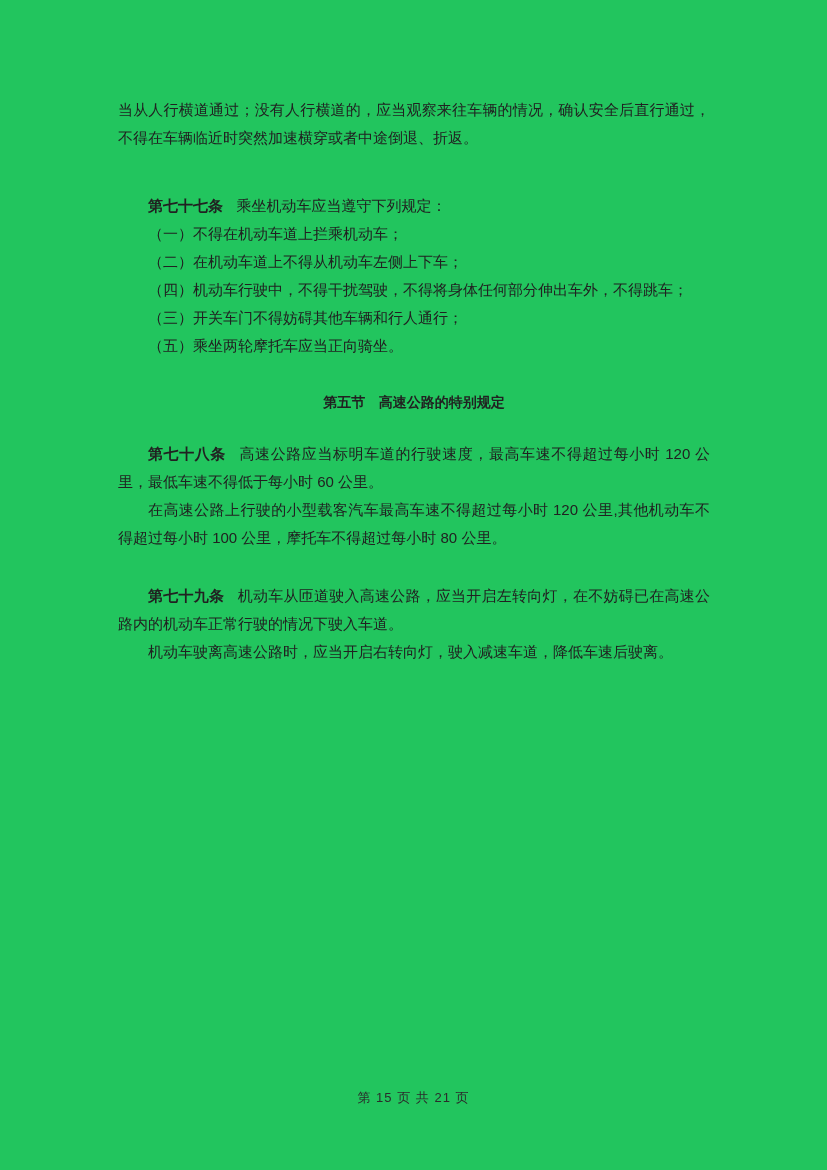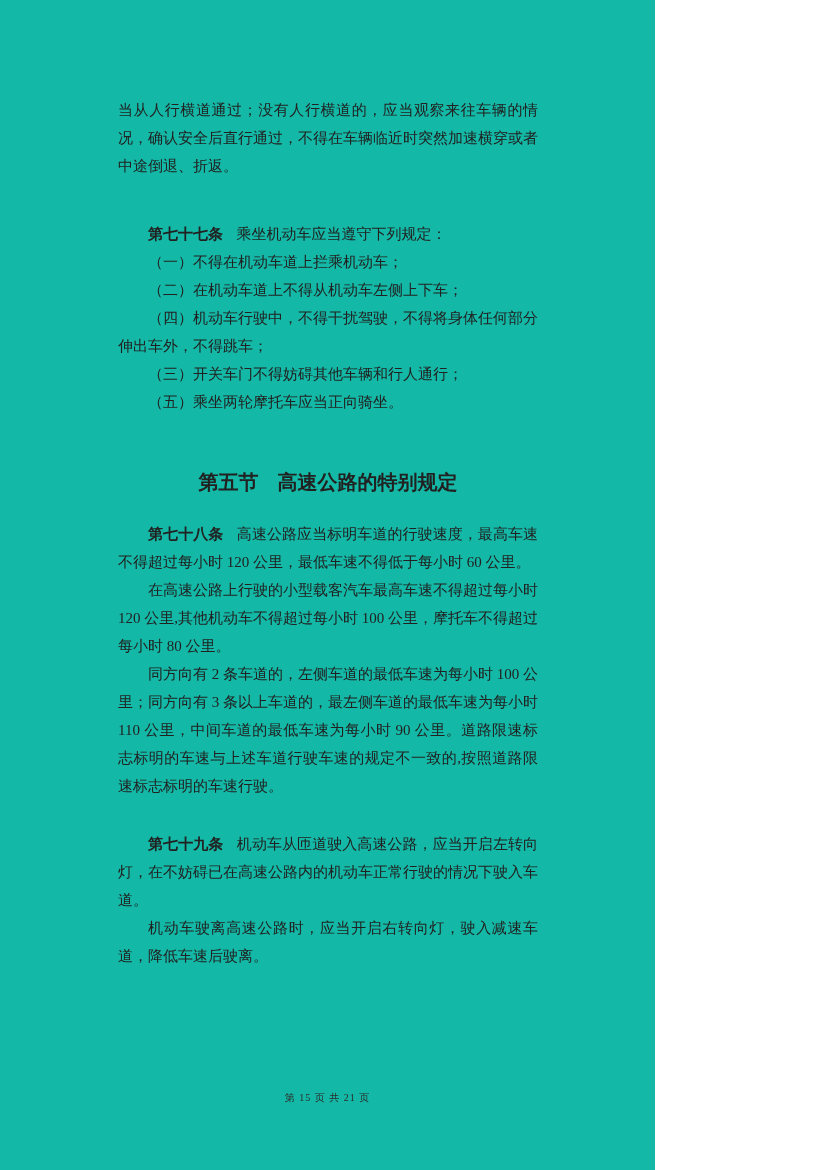--- a/index.html
+++ b/index.html
@@ -2,60 +2,60 @@
 <html><head>
 <meta charset="utf-8">
 <style>
   html, body {
     margin: 0;
     padding: 0;
     background: #ffffff;
   }
   .page {
     position: relative;
-    width: 655px;
+    width: 827px;
     height: 1170px;
-    background: #14b8a6;
-    font-family: Liberation Serif, serif;
+    background: #22c55e;
+    font-family: Liberation Sans, sans-serif;
     color: #212121;
     font-size: 15px;
     line-height: 28px;
     overflow: hidden;
     box-sizing: border-box;
   }
   .content {
     padding: 96px 117px 0 118px;
     text-align: justify;
   }
   p { margin: 0; }
   .indent { text-indent: 2em; }
   .art-label {
     font-weight: bold;
     margin-right: 0.9em;
   }
   .list p { text-indent: 2em; }
   .section-heading {
     text-align: center;
     font-weight: bold;
-    font-size: 20px;
-    margin-top: 52px;
+    font-size: 14px;
+    margin-top: 28px;
     margin-bottom: 24px;
   }
   .section-heading .sec-label { margin-right: 0.95em; }
   .sp48 { margin-top: 48px; }
   .sp40 { margin-top: 40px; }
   .sp36 { margin-top: 36px; }
   .sp30 { margin-top: 30px; }
   .footer {
     position: absolute;
     left: 0;
     right: 0;
     bottom: 64px;
     text-align: center;
-    font-size: 10px;
+    font-size: 13px;
     line-height: 16px;
     color: #2b2b2b;
     letter-spacing: 1px;
   }
 </style>
 </head>
 <body>
 
 <div class="page">
   <div class="content">
@@ -72,21 +72,20 @@
       <p>（三）开关车门不得妨碍其他车辆和行人通行；</p>
       <p>（五）乘坐两轮摩托车应当正向骑坐。</p>
     </div>
 
     <p class="section-heading"><span class="sec-label">第五节</span><span>高速公路的特别规定</span></p>
 
     <p class="indent"><span class="art-label">第七十八条</span><span>高速公路应当标明车道的行驶速度，最高车速不得超过每小时 120 公里，最低车速不得低于每小时 60 公里。</span></p>
 
     <p class="indent">在高速公路上行驶的小型载客汽车最高车速不得超过每小时 120 公里,其他机动车不得超过每小时 100 公里，摩托车不得超过每小时 80 公里。</p>
 
-    <p class="indent">同方向有 2 条车道的，左侧车道的最低车速为每小时 100 公里；同方向有 3 条以上车道的，最左侧车道的最低车速为每小时 110 公里，中间车道的最低车速为每小时 90 公里。道路限速标志标明的车速与上述车道行驶车速的规定不一致的,按照道路限速标志标明的车速行驶。</p>
 
     <p class="indent sp30"><span class="art-label">第七十九条</span><span>机动车从匝道驶入高速公路，应当开启左转向灯，在不妨碍已在高速公路内的机动车正常行驶的情况下驶入车道。</span></p>
 
     <p class="indent">机动车驶离高速公路时，应当开启右转向灯，驶入减速车道，降低车速后驶离。</p>
 
 
 
   </div>
 
   <div class="footer">

